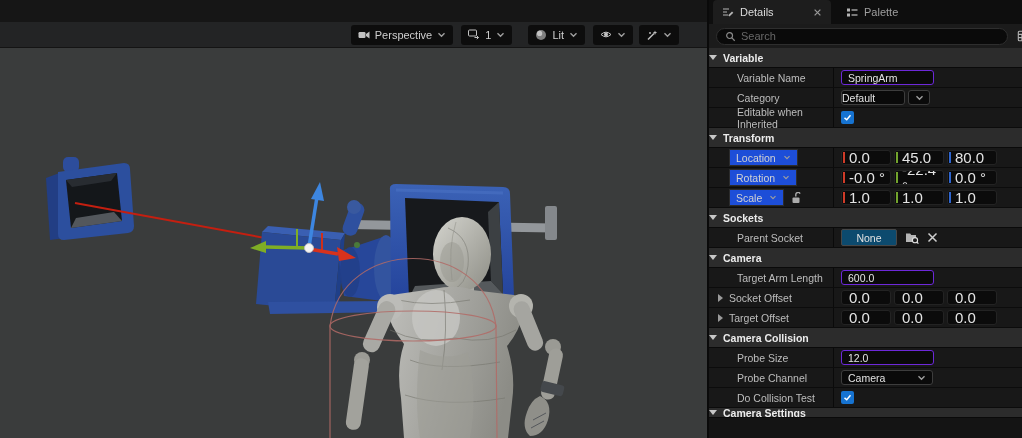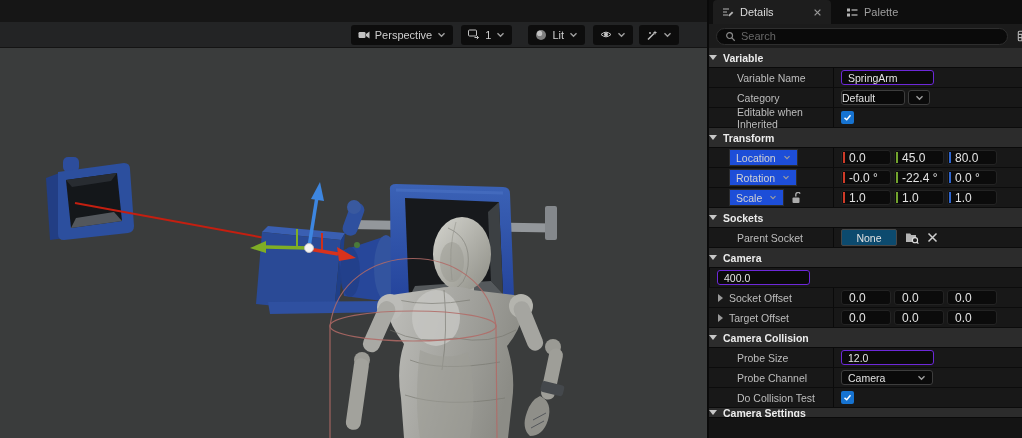--- a/index.html
+++ b/index.html
@@ -44,21 +44,21 @@
   .lbl{width:124px;flex:none;display:flex;align-items:center;gap:6px;padding-left:28px;
        color:#bdbdbd;box-sizing:border-box}
   .lbl.tight{padding-left:20px}
   .lbl.exp{padding-left:9px}
   .val{flex:1;display:flex;align-items:center;gap:3px;padding-left:7px;border-left:1px solid #0a0a0a}
   .rst{width:24px;flex:none;border-left:1px solid #0a0a0a;display:flex;align-items:center;justify-content:center}
 
   .tin{width:93px;height:15px;background:#0a0a0a;border:1px solid #6d28d9;border-radius:3px;
        display:flex;align-items:center;padding:0 6px;color:#e4e4e4;box-sizing:border-box}
   .num{width:50px;height:15px;background:#0b0b0b;border:1px solid #232323;border-radius:3px;
-       display:flex;align-items:center;overflow:hidden;color:#e4e4e4;font-size:12px;box-sizing:border-box}
+       display:flex;align-items:center;overflow:hidden;color:#e4e4e4;font-size:15px;box-sizing:border-box}
   .num .bar{width:2px;align-self:stretch;margin:1px 4px 1px 1px;flex:none}
   .bar.x{background:#cf3b28}.bar.y{background:#73a42d}.bar.z{background:#2f66cf}
   .vbtn{height:15px;background:#1d4ed8;border:1px solid #2c2c2c;border-radius:0;display:flex;
         align-items:center;gap:7px;padding:0 6px;color:#d2d2d2}
   .cmb{height:15px;background:#0a0a0a;border:1px solid #3d3d3d;border-radius:3px;display:flex;
        align-items:center;color:#e2e2e2;box-sizing:border-box}
   .cmb.main{width:64px;justify-content:flex-start}
   .cmb.btn{width:22px;justify-content:center}
   .cmb.wide{width:92px;padding:0 6px}
   .cmb.wide .ch{margin-left:auto}
@@ -451,23 +451,26 @@
     </div>
     <div class="rst"></div>
   </div>
 
   <div class="hdr">
     <i class="tri"></i>
     <span>Camera</span>
   </div>
 
   <div class="row">
+    <div class="lbl">
+        <span>Target Arm Length</span>
+      </div>
     <div class="val">
       <div class="tin">
-        <span>400.0</span>
+        <span>600.0</span>
       </div>
     </div>
     <div class="rst"></div>
   </div>
 
   <div class="row">
     <div class="lbl exp">
       <i class="tri-r"></i>
       <span>Socket Offset</span>
     </div>

